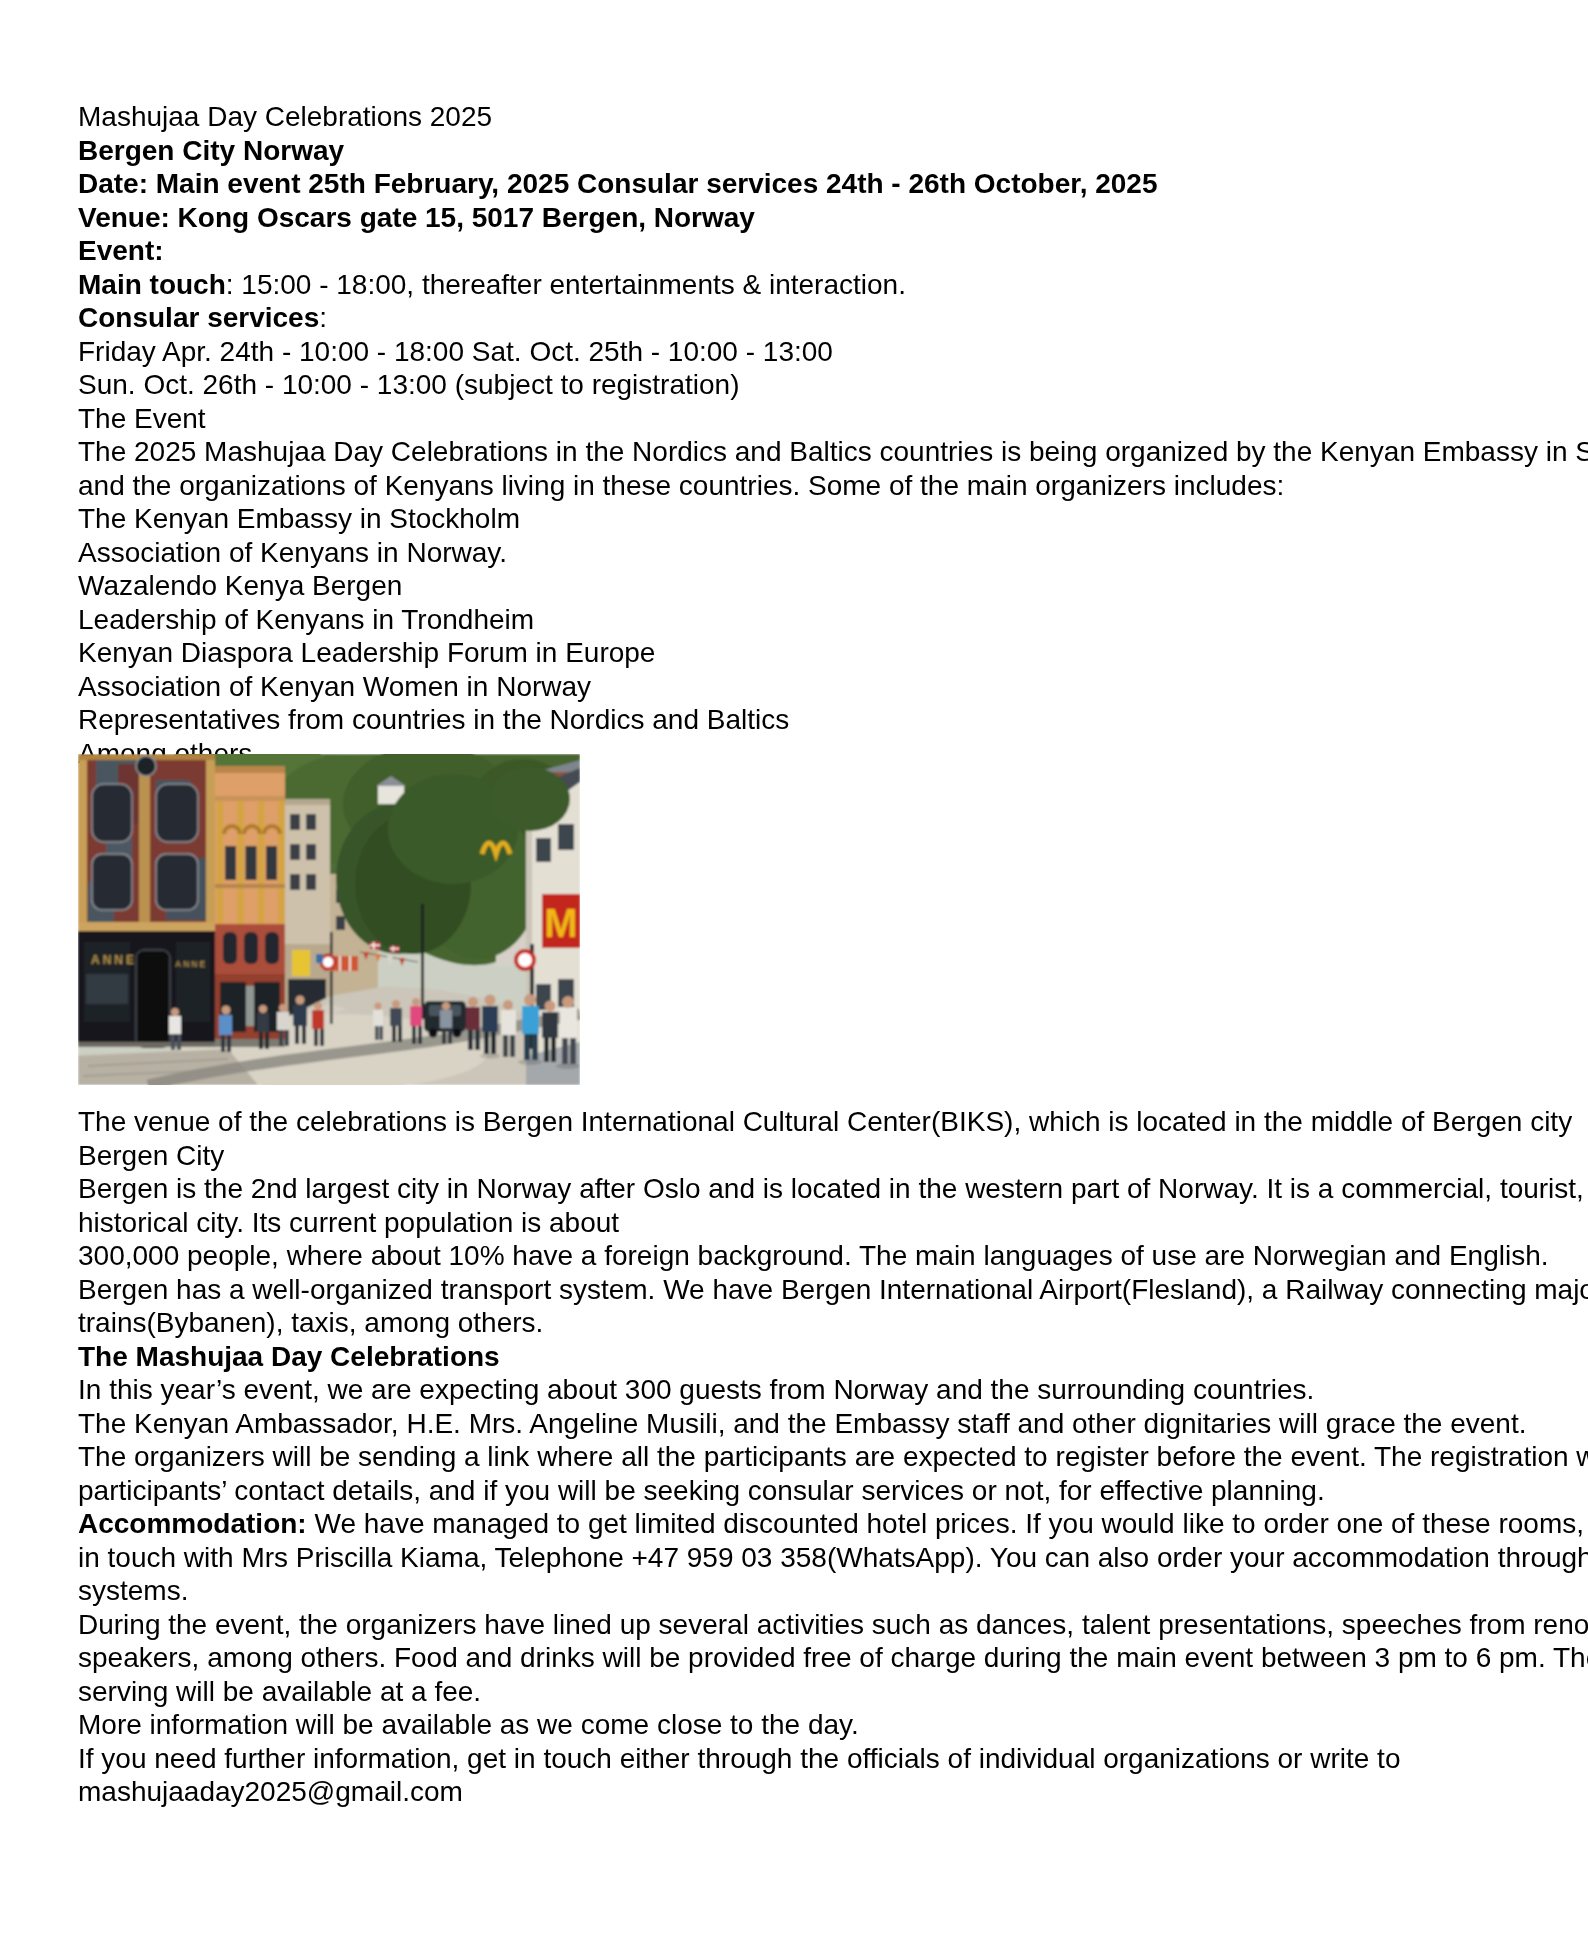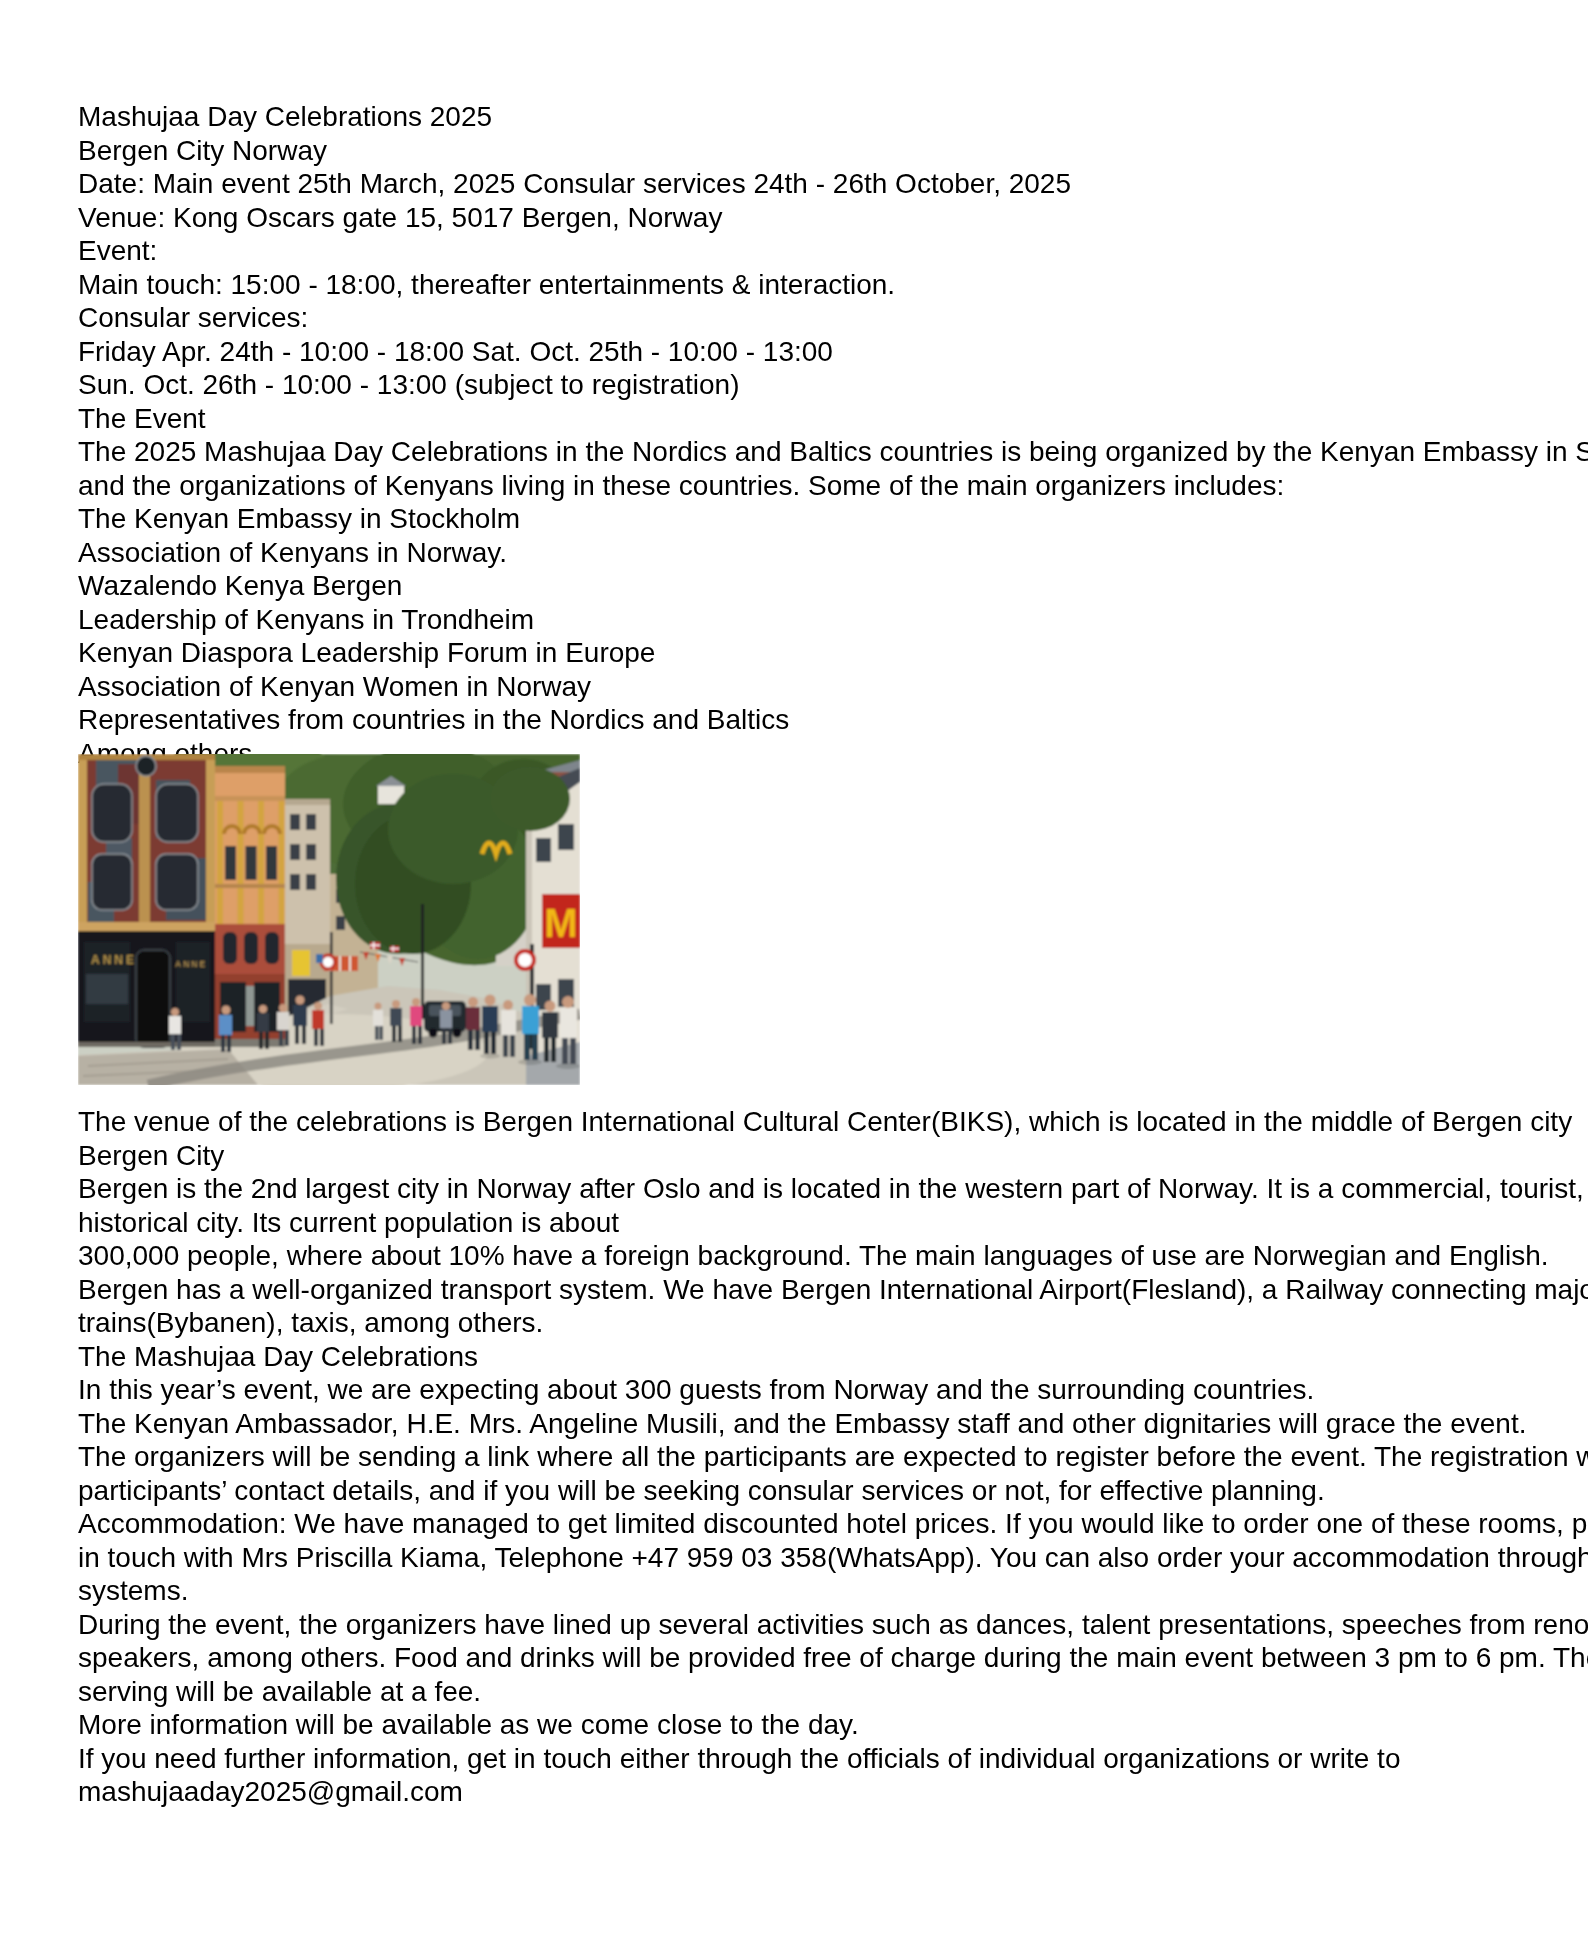--- a/index.html
+++ b/index.html
@@ -9,36 +9,36 @@
     width:1588px;height:1938px;
     padding:100px 60px 0 78px;
     font-family:"Liberation Sans", sans-serif;
     font-size:28px;
     line-height:33.5px;
     color:#000000;
     background:#ffffff;
   }
   .line{white-space:nowrap;height:33.5px;}
   .seg{font-weight:400;text-align:center;}
-  .seg.bold{font-weight:400;}
+  .seg.bold{font-weight:700;}
   .photo{
     display:block;
     width:502px;height:331px;
     margin:-16px 0 20px 0;
   }
 </style>
 </head>
 <body>
 
 <div class="page">
 
   <div id="lines-before">
       <div class="line"><span class="seg">Mashujaa Day Celebrations 2025</span></div>
       <div class="line"><span class="seg bold">Bergen City Norway</span></div>
-      <div class="line"><span class="seg bold">Date: Main event 25th March, 2025 Consular services 24th - 26th October, 2025</span></div>
+      <div class="line"><span class="seg bold">Date: Main event 25th February, 2025 Consular services 24th - 26th October, 2025</span></div>
       <div class="line"><span class="seg bold">Venue: Kong Oscars gate 15, 5017 Bergen, Norway</span></div>
       <div class="line"><span class="seg bold">Event:</span></div>
       <div class="line"><span class="seg bold">Main touch</span><span class="seg">: 15:00 - 18:00, thereafter entertainments &amp; interaction.</span></div>
       <div class="line"><span class="seg bold">Consular services</span><span class="seg">:</span></div>
       <div class="line"><span class="seg">Friday Apr. 24th - 10:00 - 18:00 Sat. Oct. 25th - 10:00 - 13:00</span></div>
       <div class="line"><span class="seg">Sun. Oct. 26th - 10:00 - 13:00 (subject to registration)</span></div>
       <div class="line"><span class="seg">The Event</span></div>
       <div class="line"><span class="seg">The 2025 Mashujaa Day Celebrations in the Nordics and Baltics countries is being organized by the Kenyan Embassy in Stockholm</span></div>
       <div class="line"><span class="seg">and the organizations of Kenyans living in these countries. Some of the main organizers includes:</span></div>
       <div class="line"><span class="seg">The Kenyan Embassy in Stockholm</span></div>

